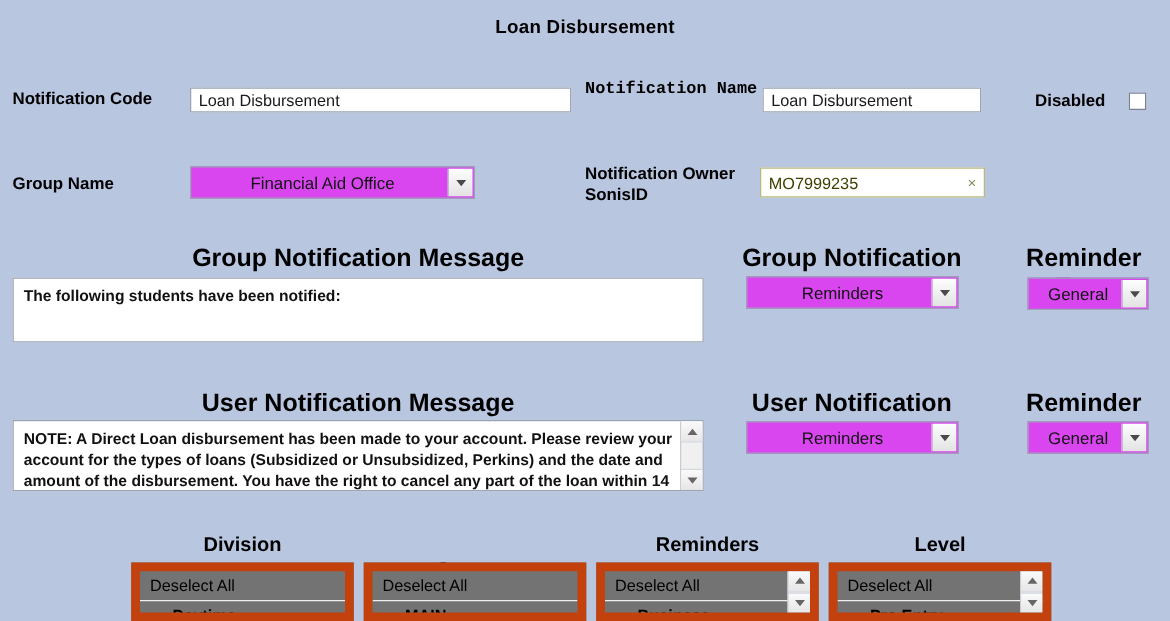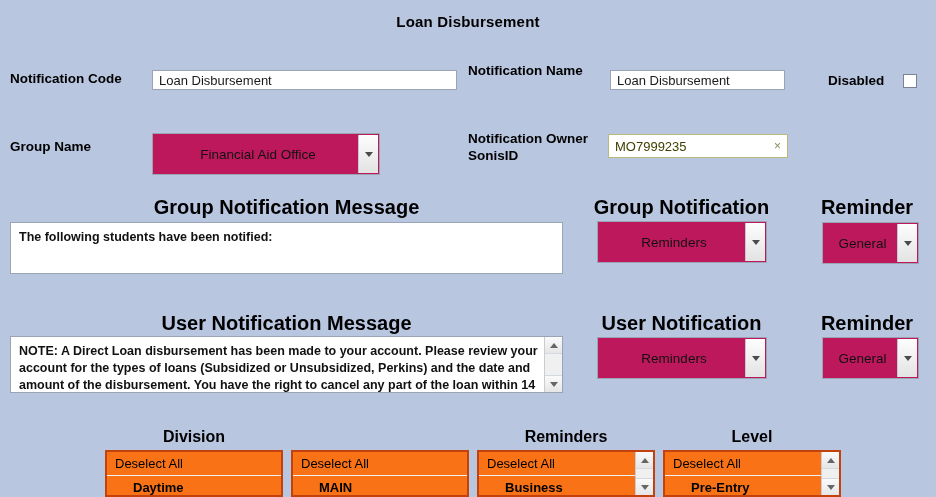--- a/index.html
+++ b/index.html
@@ -43,23 +43,23 @@
     font-size: 13px;
     padding: 3px 6px;
     height: 20px;
     box-sizing: border-box;
     color: #1a1a1a;
   }
 
   
   .selectbox {
     position: relative;
-    background: #be185d;
+    background: #d946ef;
     border: 1px solid #9aa4b5;
-    height: 42px;
+    height: 26px;
     box-sizing: border-box;
     display: flex;
     align-items: center;
     justify-content: center;
   }
   .selectbox .sel-text {
     flex: 1;
     text-align: center;
     font-size: 13.5px;
     padding: 0 22px 0 6px;
@@ -158,22 +158,22 @@
   .tri-up {
     width:0;height:0;border-left:4px solid transparent;border-right:4px solid transparent;border-bottom:5px solid #666;
   }
   .tri-dn {
     width:0;height:0;border-left:4px solid transparent;border-right:4px solid transparent;border-top:5px solid #666;
   }
 
   
   .listbox {
     position: absolute;
-    background: #f97316;
-    border: 2px solid #c2410c;
+    background: #737373;
+    border: 7px solid #c2410c;
     box-sizing: border-box;
     overflow: hidden;
   }
   .listbox .li {
     font-size: 13px;
     padding: 4px 8px;
     white-space: nowrap;
     border-bottom: 1px solid #eef0f3;
   }
   .listbox .li.first { font-weight: normal; }
@@ -190,21 +190,21 @@
 </head>
 <body>
 
 <div class="page-title">Loan Disbursement</div>
 
 <div class="row" style="left:10px; top:71px;justify-content:flex-end;">
   <span class="lbl">Notification Code</span>
 </div>
 <input class="txt" style="position: absolute; left: 152px; top: 70px; width: 305px;" value="Loan Disbursement">
 
-<div class="row" style="left:468px; top:62px; width:140px; line-height:17px; display:block;">
+<div class="row" style="left:468px; top:62px; width:140px; line-height:17px; display:block;font-family:Liberation Mono, monospace;">
   <span class="lbl">Notification Name</span>
 </div>
 <input class="txt" style="position: absolute; left: 610px; top: 70px; width: 175px;" value="Loan Disbursement">
 
 <div class="row" style="left:796px; top:73px;padding-left:32px;">
   <span class="lbl">Disabled</span>
 </div>
 <div class="cbox" style="position:absolute; left:903px; top:74px;"></div>
 
 <div class="row" style="left:10px; top:139px;">

